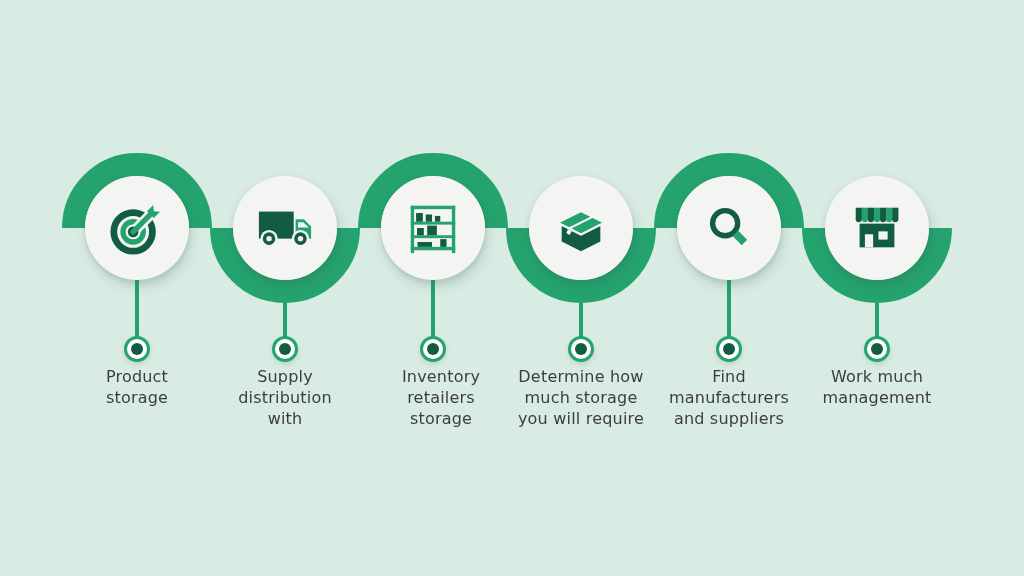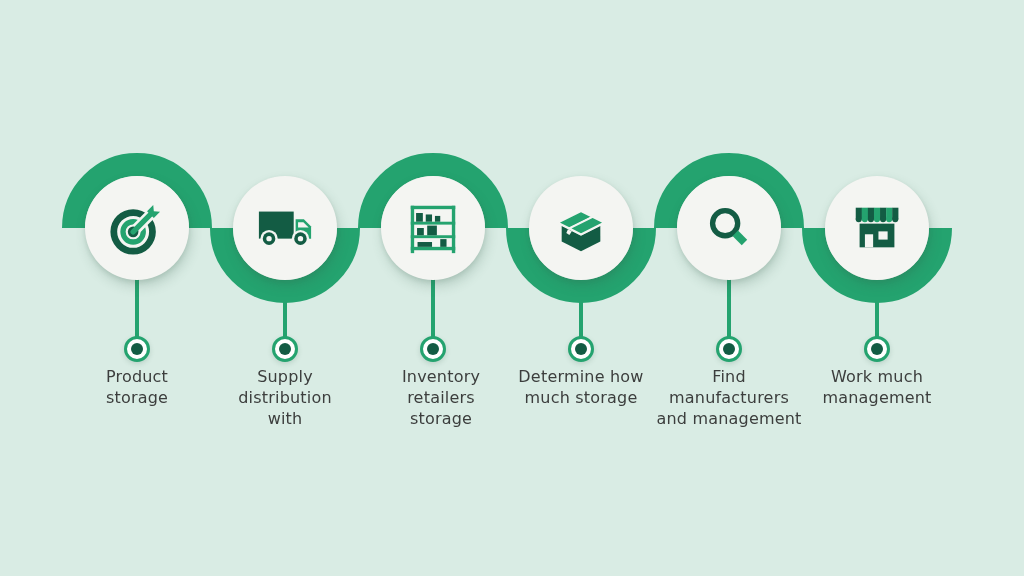--- a/index.html
+++ b/index.html
@@ -122,38 +122,39 @@
           <polygon points="18,30.5 30,36.5 54,24.5 42,18.5"></polygon>
         </g>
       </svg>
     </div>
     <div class="marker" style="left:568px;background:#ffffff;border:3.5px solid #24a36f">
       <span class="dot" style="background:#135c44"></span>
     </div>
     <div class="label" style="left:493px">
       <div>Determine how</div>
       <div>much storage</div>
+      <div>you will require</div>
     </div>
     <svg class="arc" width="150" height="76" viewBox="0 0 150 76" style="left:654px;top:152px">
       <path d="M11.5 76 A63.5 63.5 0 0 1 138.5 76" fill="none" stroke="#24a36f" stroke-width="23"></path>
     </svg>
     <div class="connector" style="left:727px;top:277px;height:60px;background:#24a36f"></div>
     <div class="circle" style="left:677px;background:#f4f5f2">
       <svg width="58" height="58" viewBox="0 0 60 60">
         <circle cx="26" cy="25" r="13" fill="none" stroke="#135c44" stroke-width="5.5"></circle>
         <line x1="36.5" y1="35.5" x2="46" y2="45" stroke="#24a36f" stroke-width="8"></line>
       </svg>
     </div>
     <div class="marker" style="left:716px;background:#ffffff;border:3.5px solid #24a36f">
       <span class="dot" style="background:#135c44"></span>
     </div>
     <div class="label" style="left:641px">
       <div>Find</div>
       <div>manufacturers</div>
-      <div>and management</div>
+      <div>and suppliers</div>
     </div>
     <svg class="arc" width="150" height="76" viewBox="0 0 150 76" style="left:802px;top:228px">
       <path d="M11.5 0 A63.5 63.5 0 0 0 138.5 0" fill="none" stroke="#24a36f" stroke-width="23"></path>
     </svg>
     <div class="connector" style="left:875px;top:300px;height:37px;background:#24a36f"></div>
     <div class="circle" style="left:825px;background:#f4f5f2">
       <svg width="58" height="58" viewBox="0 0 60 60">
         <rect x="8.00" y="9" width="6.44" height="12" fill="#135c44"></rect>
         <circle cx="11.14" cy="21" r="3.14" fill="#135c44"></circle>
         <rect x="14.29" y="9" width="6.44" height="12" fill="#24a36f"></rect>

